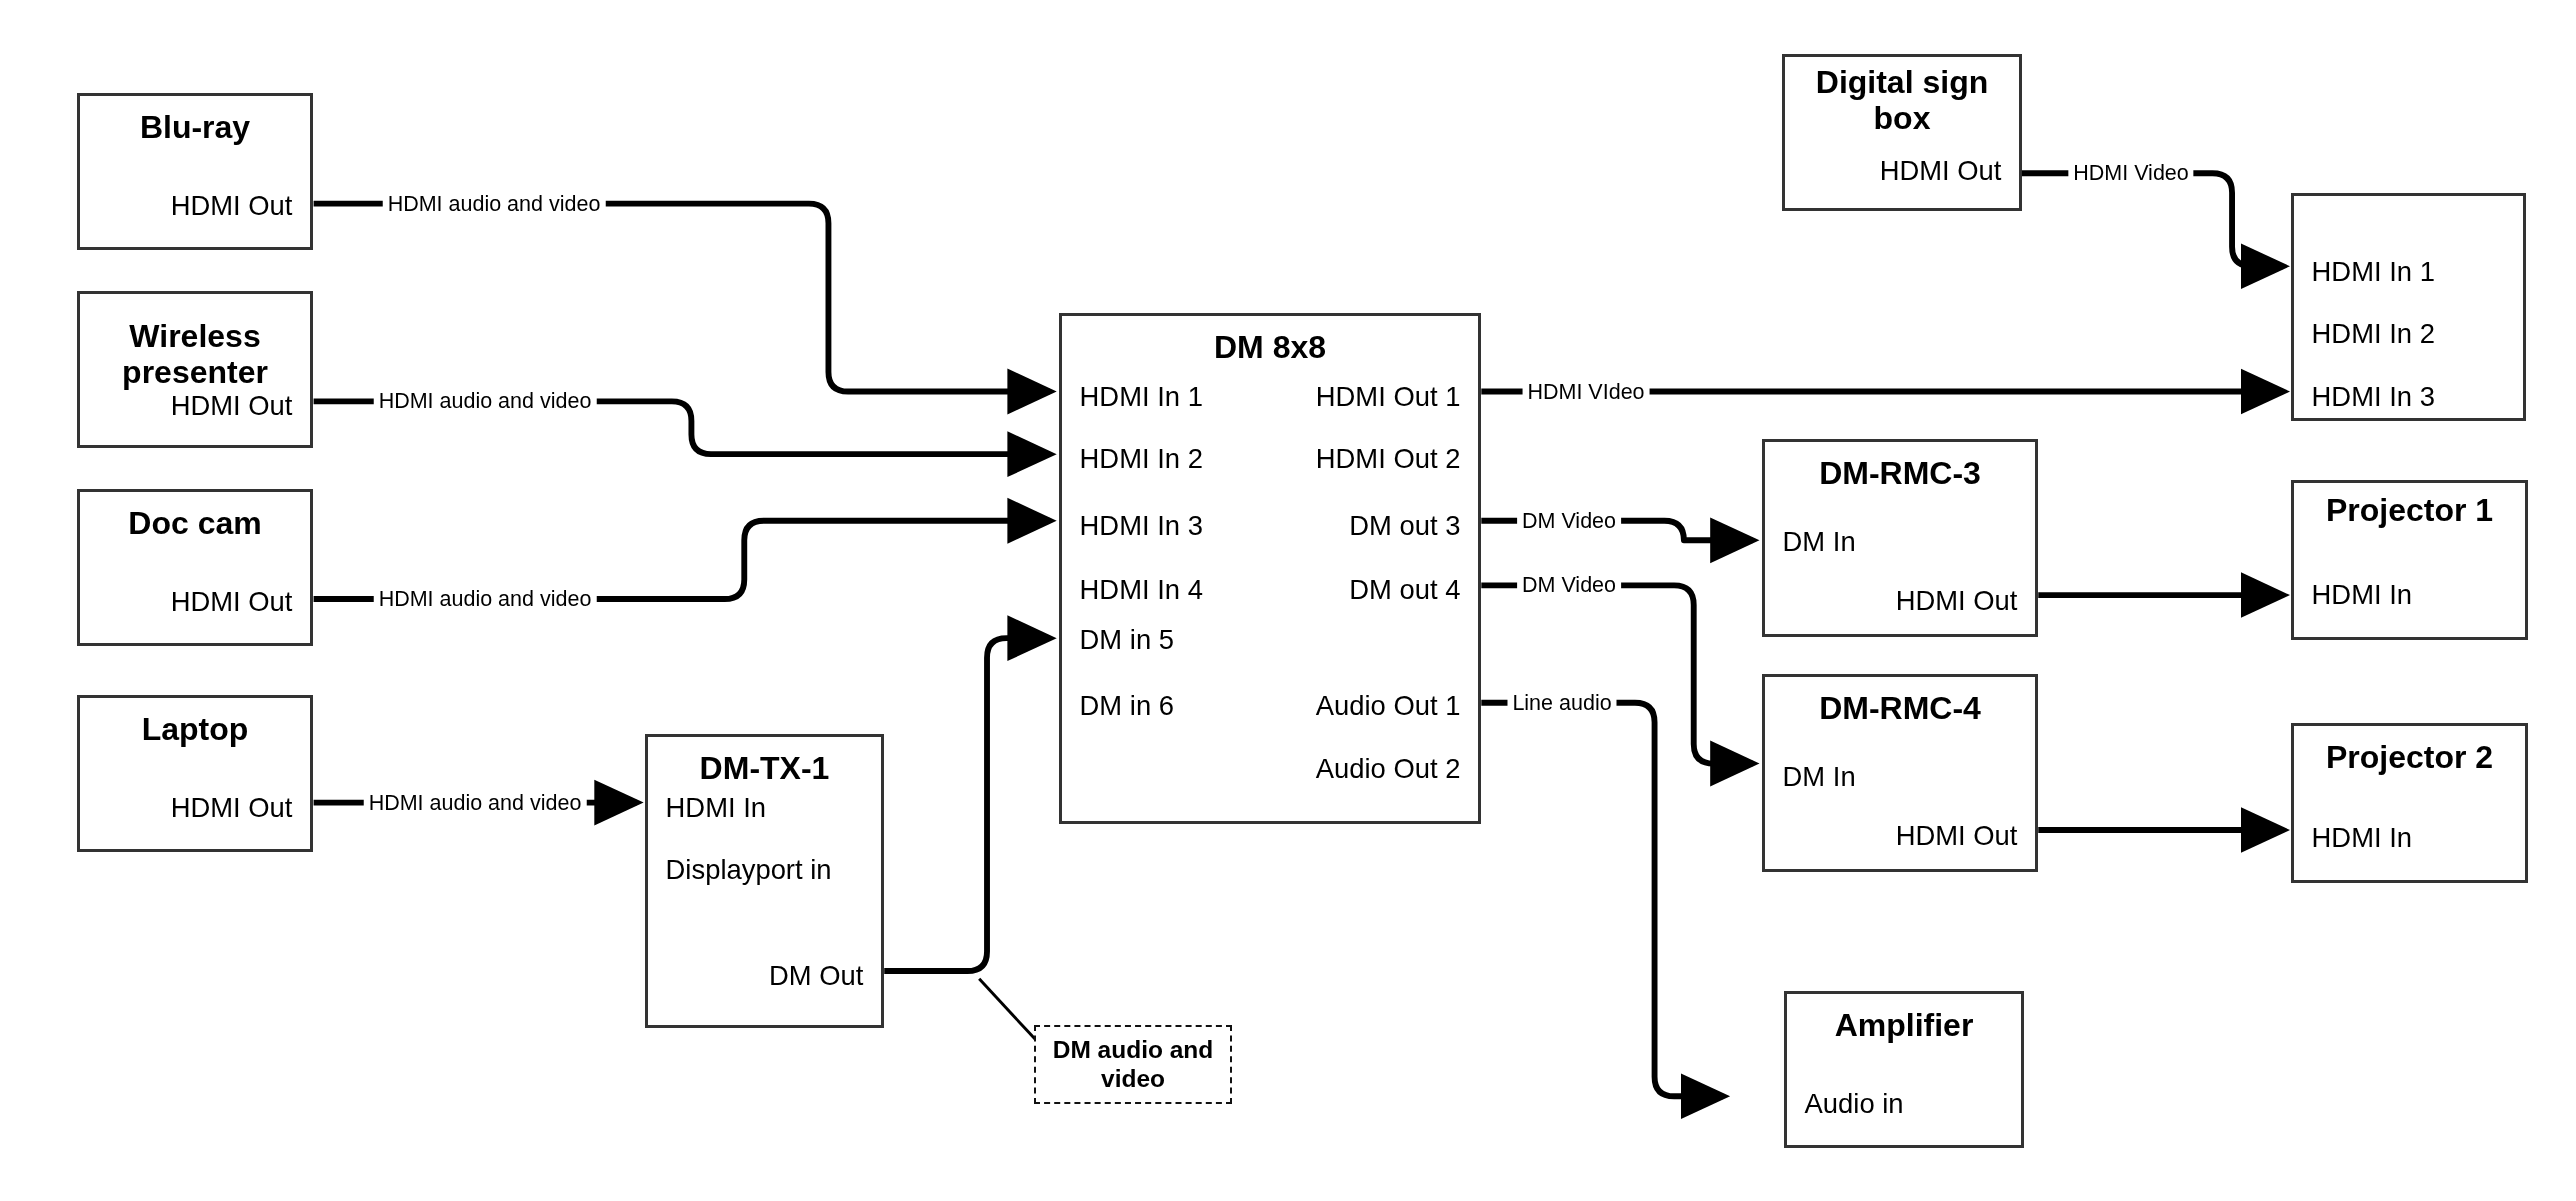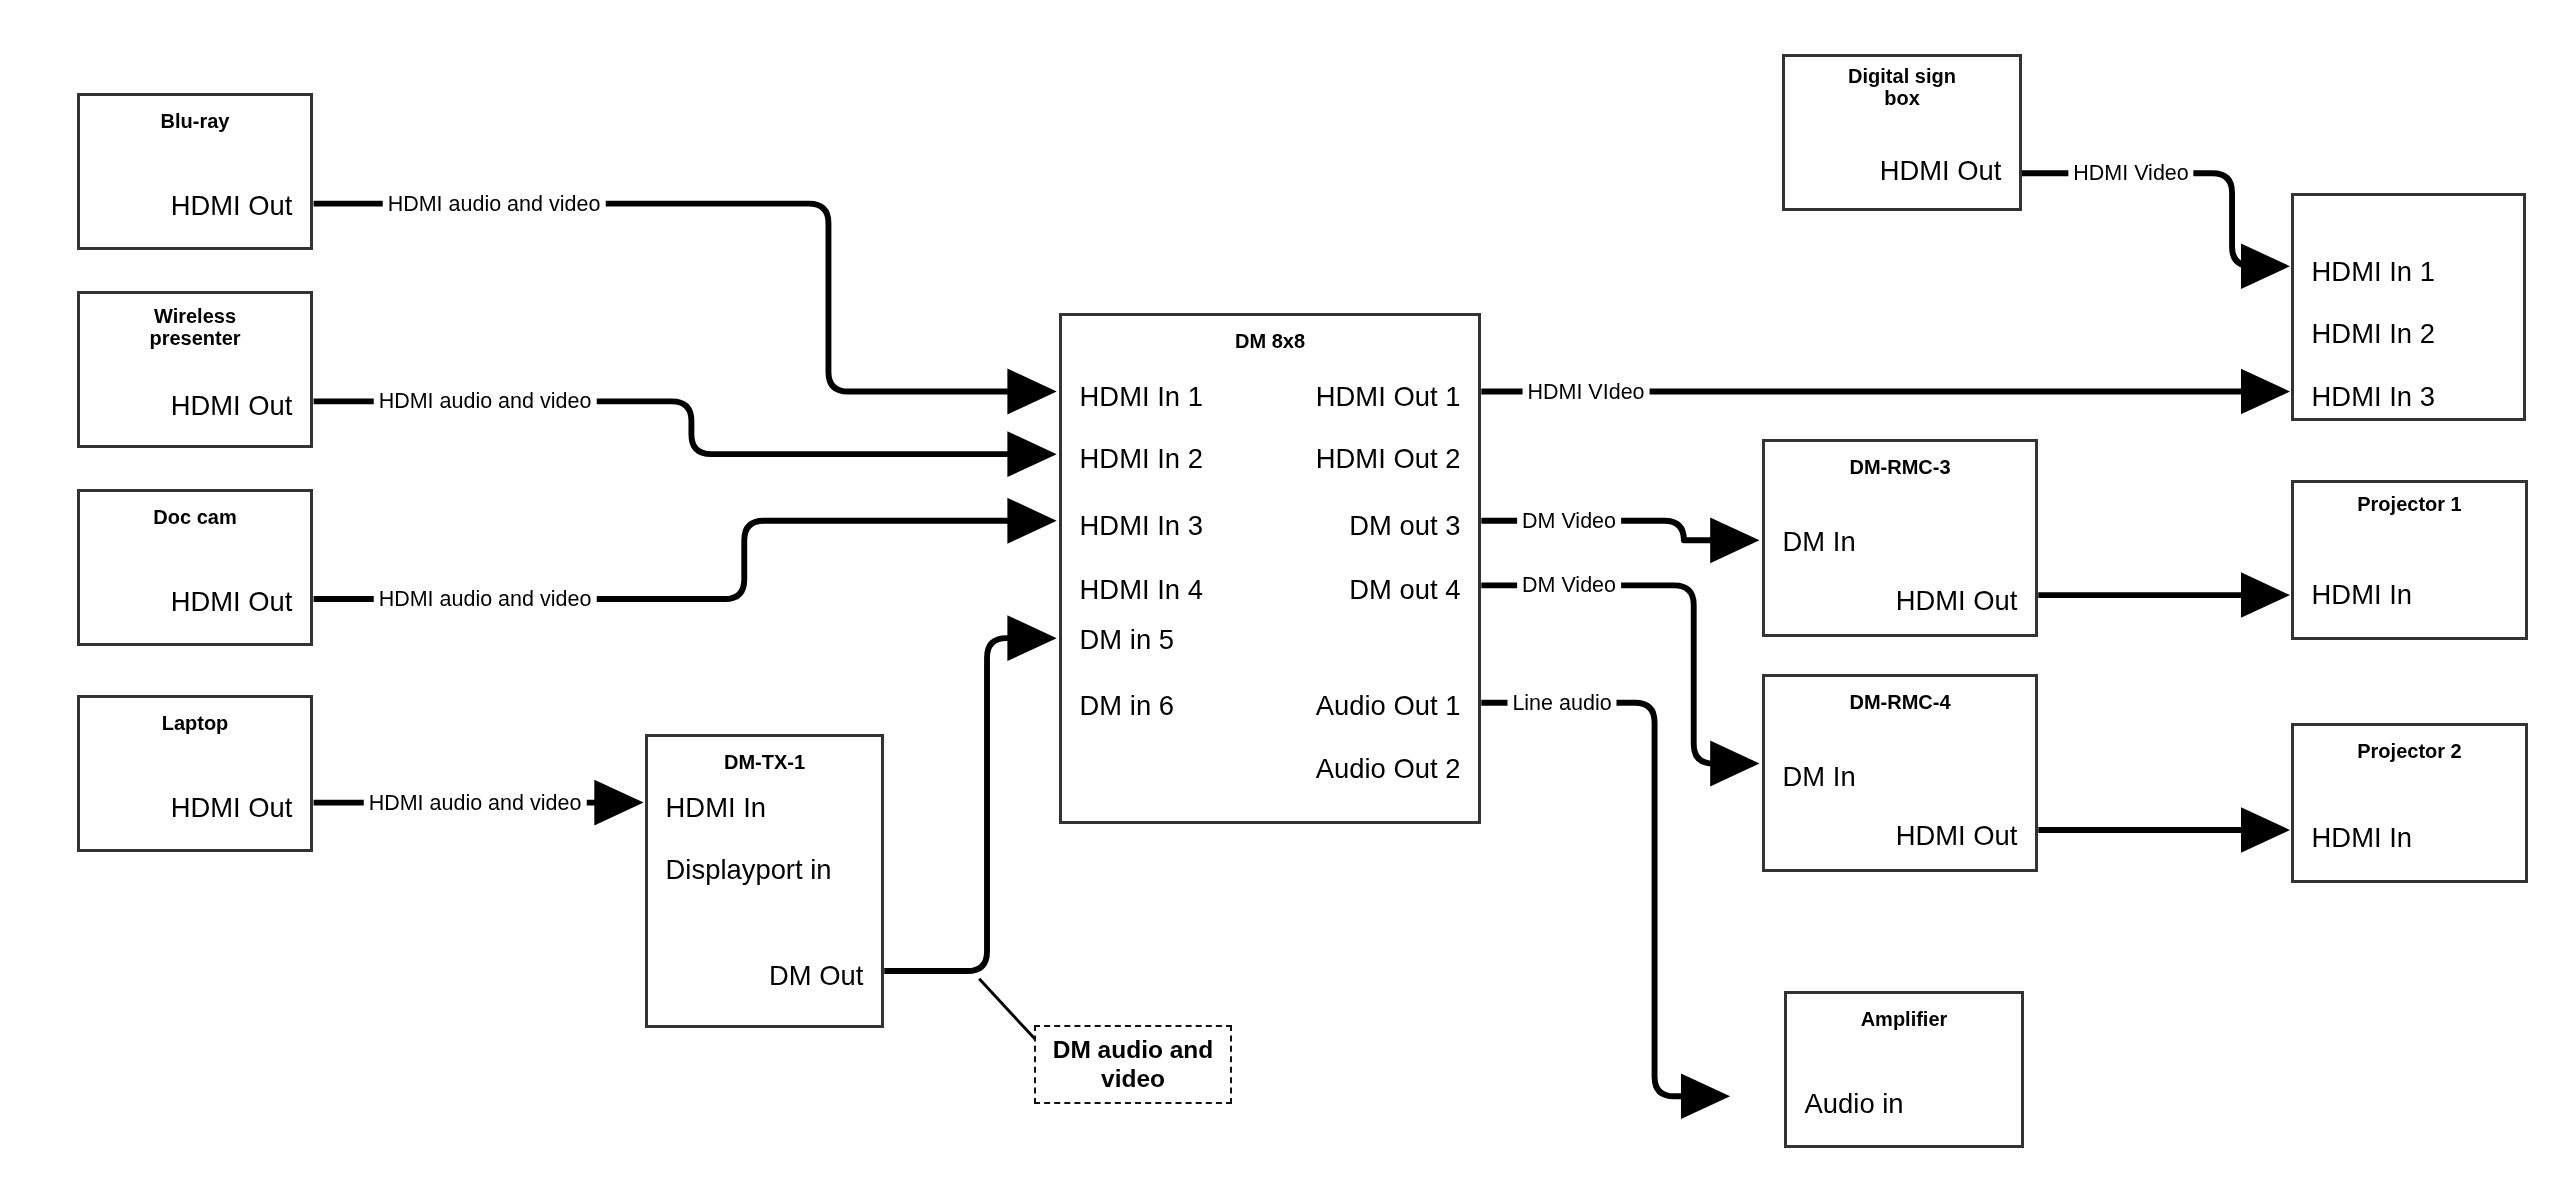--- a/index.html
+++ b/index.html
@@ -1,21 +1,21 @@
 <!DOCTYPE html>
 <html><head>
 <meta charset="utf-8">
 <style>
   html,body{margin:0;padding:0;background:#ffffff;}
   body{font-family:"Liberation Sans",sans-serif;}
   #stage{position:relative;width:2576px;height:1201px;background:#fff;overflow:hidden;}
   svg.wires{position:absolute;left:0;top:0;width:2576px;height:1201px;pointer-events:none;}
   .node{position:absolute;box-sizing:border-box;background:#fff;border:3.9px solid #333333;}
   .node.dashed{border:2.9px dashed #111;font-weight:bold;}
-  .ntitle{font-weight:bold;text-align:center;width:100%;font-size:20px;color:#000;line-height:1.12;}
+  .ntitle{font-weight:bold;text-align:center;width:100%;font-size:32px;color:#000;line-height:1.12;}
   .port{position:absolute;font-size:27.4px;color:#000;white-space:nowrap;}
   .port.l{left:17.6px;}
   .port.r{right:17.6px;}
   .wlabel{position:absolute;font-size:21.5px;color:#000;white-space:nowrap;background:#fff;padding:0 4.9px;transform:translate(-50%,-50%);text-align:center;}
   .notetext{font-size:24.5px;color:#000;text-align:center;width:100%;line-height:1.18;}
 </style>
 </head>
 <body>
 
 <div id="stage">
@@ -55,21 +55,21 @@
       <path stroke-width="3" d="M1000,1000 L1063,1068"></path>
     </g>
   </svg>
 
   <div class="node" style="left:77px;top:93px;width:236px;height:157px;">
     <div class="ntitle" style="margin-top:13.7px;">Blu-ray</div>
     <div class="port r" style="top:94px;">HDMI Out</div>
   </div>
 
   <div class="node" style="left:77px;top:291px;width:236px;height:157px;">
-    <div class="ntitle" style="margin-top:11px;">
+    <div class="ntitle" style="margin-top:25px;">
       <span>Wireless</span><br>
       <span>presenter</span>
     </div>
     <div class="port r" style="top:96px;">HDMI Out</div>
   </div>
 
   <div class="node" style="left:77px;top:489px;width:236px;height:157px;">
     <div class="ntitle" style="margin-top:13.7px;">Doc cam</div>
     <div class="port r" style="top:94px;">HDMI Out</div>
   </div>

